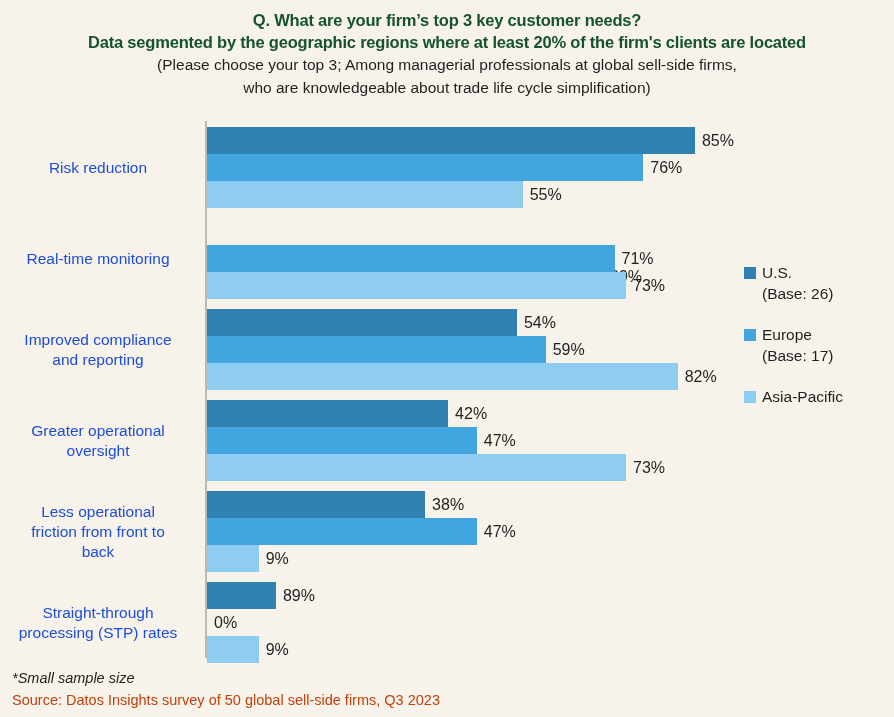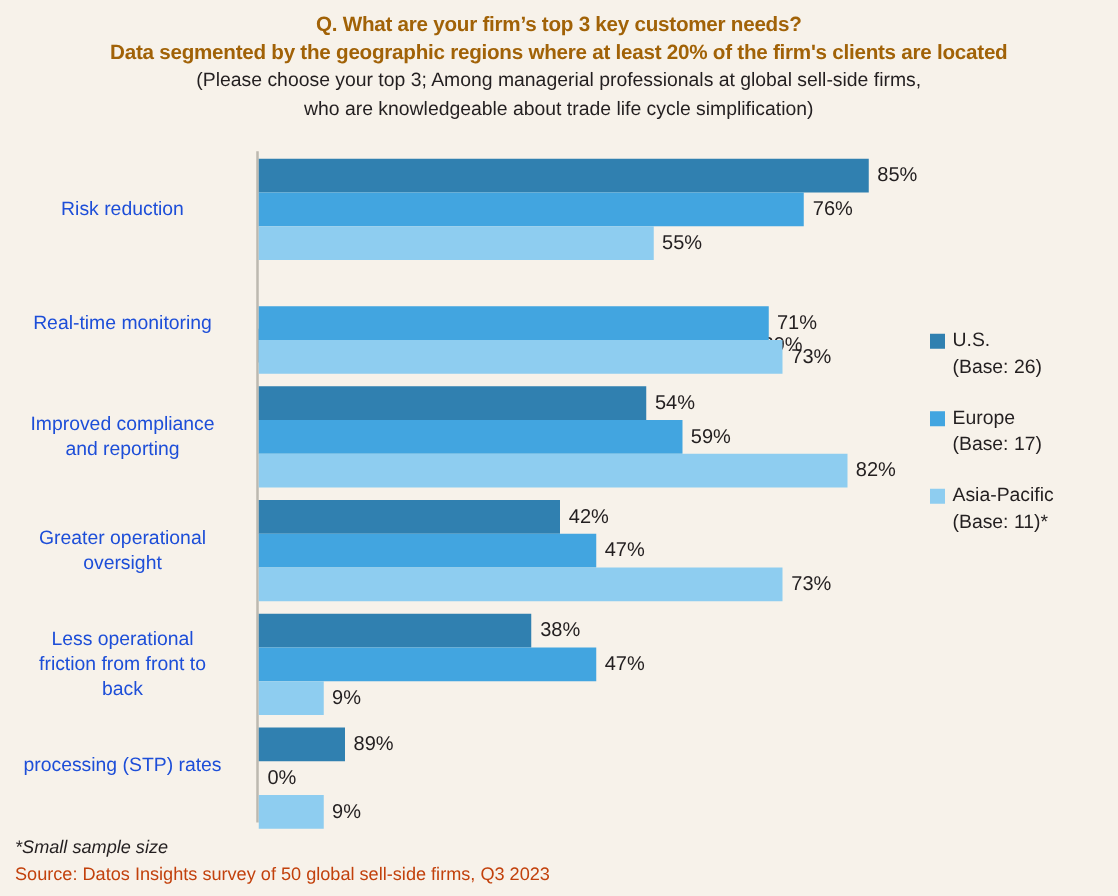--- a/index.html
+++ b/index.html
@@ -19,21 +19,21 @@
   
   .header {
     width: 894px;
     padding-top: 9px;
     text-align: center;
   }
   .title-line {
     font-weight: bold;
     font-size: 16.5px;
     line-height: 22px;
-    color: #a16207;
+    color: #14532d;
     letter-spacing: -0.2px;
   }
   .subtitle-line {
     font-size: 15.5px;
     line-height: 23px;
     color: #231f20;
   }
 
   
   .chart-wrap {
@@ -167,20 +167,21 @@
       <div class="cat-label" style="top: 302.5px;">
         <div>Greater operational</div>
         <div>oversight</div>
       </div>
       <div class="cat-label" style="top: 383.5px;">
         <div>Less operational</div>
         <div>friction from front to</div>
         <div>back</div>
       </div>
       <div class="cat-label" style="top: 484.5px;">
+        <div>Straight-through</div>
         <div>processing (STP) rates</div>
       </div>
     </div>
   <div class="groups" id="bar-groups">
       <div class="bar-row" style="top: 9px; width: 687px;">
         <div class="bar" style="width: 487.9px; background: rgb(48, 128, 176);"></div>
         <div class="bar-value" style="left: 487.9px;">85%</div>
       </div>
       <div class="bar-row" style="top: 36px; width: 687px;">
         <div class="bar" style="width: 436.24px; background: rgb(66, 165, 224);"></div>
@@ -264,21 +265,20 @@
       <span class="legend-swatch" style="background: rgb(66, 165, 224);"></span>
       <div class="legend-text">
         <div>Europe</div>
         <div>(Base: 17)</div>
       </div>
     </div>
     <div class="legend-item">
       <span class="legend-swatch" style="background: rgb(142, 205, 240);"></span>
       <div class="legend-text">
         <div>Asia-Pacific</div>
-        <div>(Base: 11)*</div>
       </div>
     </div>
   </div>
 
 <div class="footer">
   <div class="footnote">*Small sample size</div>
   <div class="source">Source: Datos Insights survey of 50 global sell-side firms, Q3 2023</div>
 </div>
 
 </body></html>

